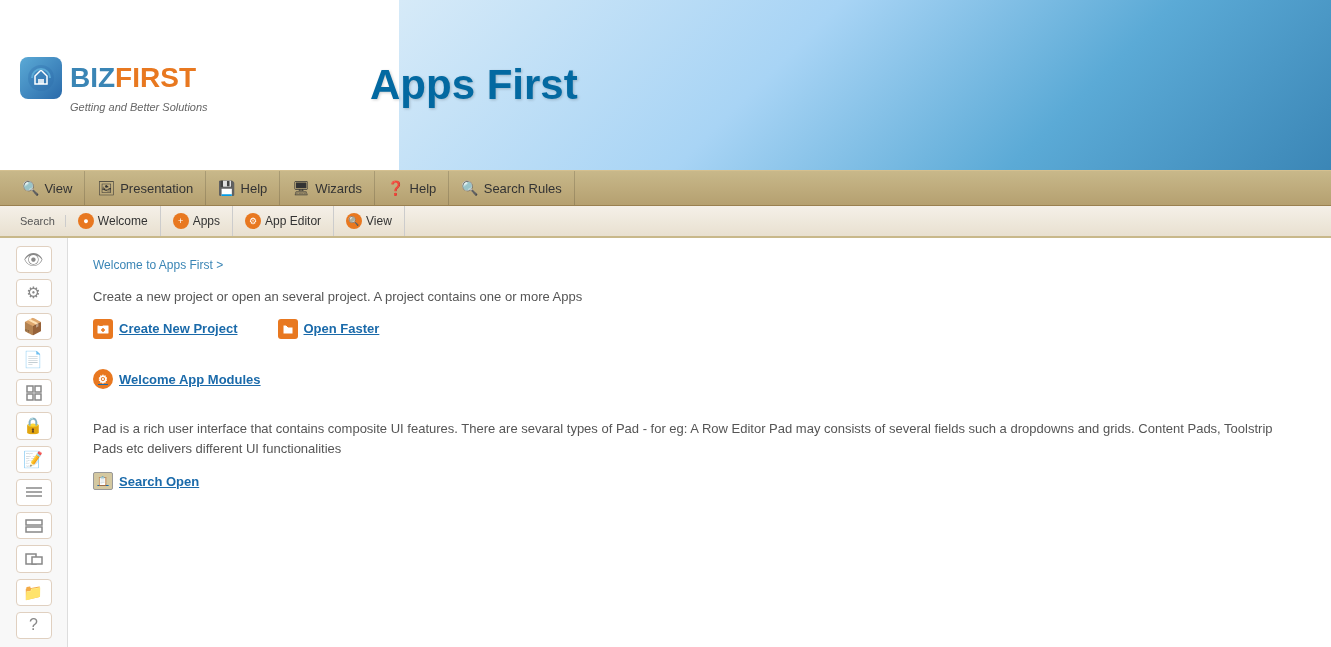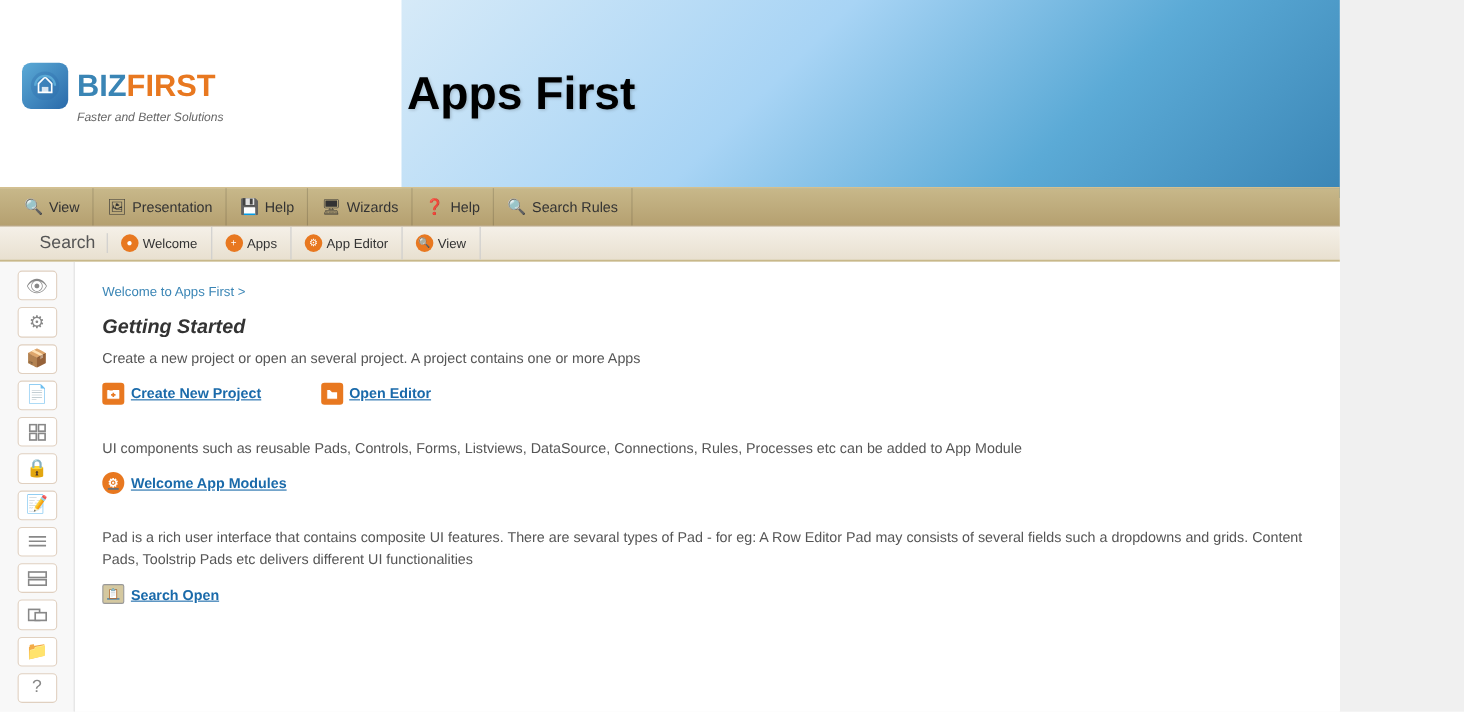--- a/index.html
+++ b/index.html
@@ -9,21 +9,21 @@
       overflow: hidden;
       width: 1331px;
       height: 647px;
       position: relative;
     }
 
     
     .page-wrapper {
       position: absolute;
       top: 0; left: 0;
-      width: 1218px;
+      width: 1331px;
       height: 647px;
       background: #fff;
       transform-origin: top left;
     }
 
     
     .top-bg {
       position: absolute;
       top: 0; right: 0;
       width: 70%;
@@ -93,21 +93,21 @@
       flex: 1;
       display: flex;
       align-items: center;
       padding: 20px 30px;
       background: transparent;
     }
 
     .page-title {
       font-size: 42px;
       font-weight: bold;
-      color: #000000;
+      color: #0369a1;
       text-shadow: 1px 1px 3px rgba(0,0,0,0.2);
     }
 
     
     .top-nav {
       position: relative;
       z-index: 2;
       background: linear-gradient(to bottom, #c8b88a, #b5a070);
       display: flex;
       align-items: center;
@@ -148,23 +148,22 @@
 
     .search-area {
       display: flex;
       align-items: center;
       gap: 5px;
       padding: 0 10px;
       border-right: 1px solid #ccc;
     }
 
     .search-label {
-      font-size: 16px;
+      font-size: 11px;
       color: #555;
-      margin-left: 16px;
     }
 
     .sec-nav-item {
       display: flex;
       align-items: center;
       gap: 4px;
       padding: 3px 12px;
       font-size: 12px;
       color: #333;
       cursor: pointer;
@@ -272,21 +271,21 @@
       border-radius: 3px;
       display: flex;
       align-items: center;
       justify-content: center;
       color: white;
       font-size: 10px;
     }
 
     .action-row {
       display: flex;
-      gap: 54px;
+      gap: 40px;
       align-items: center;
       margin-bottom: 5px;
     }
 
     .content-section {
       margin-bottom: 18px;
     }
 
     .gear-icon {
       width: 20px;
@@ -328,21 +327,21 @@
             <circle cx="14" cy="14" r="13" fill="#2a6aaa" opacity="0.3"></circle>
             <path d="M8 20 L8 12 L14 6 L20 12 L20 20 Z" fill="none" stroke="white" stroke-width="1.5"></path>
             <rect x="11" y="15" width="6" height="5" fill="white" opacity="0.8"></rect>
             <path d="M5 14 A9 9 0 0 1 23 14" fill="none" stroke="#5baad6" stroke-width="2"></path>
           </svg>
         </div>
         <span class="logo-brand">
           <span class="logo-biz">BIZ</span><span class="logo-first">FIRST</span>
         </span>
       </div>
-      <div class="logo-tagline">Faster and Better Solutions</div>
+      <div class="logo-tagline">Getting and Better Solutions</div>
     </div>
 
     <div class="title-area">
       <h1 class="page-title">Apps First</h1>
     </div>
   </div>
 
   <div class="top-nav">
     <div class="top-nav-item">
       <span class="top-nav-icon">🔍</span>
@@ -431,48 +430,46 @@
       <div class="sidebar-icon">📁</div>
       <div class="sidebar-icon">?</div>
     </div>
 
     <div class="main-content">
       <div class="breadcrumb">
         <a>Welcome to Apps First &gt;</a>
       </div>
 
       <div class="content-section">
-        <div class="section-title">Getting Started</div>
         <div class="section-desc">Create a new project or open an several project. A project contains one or more Apps</div>
         <div class="action-row">
           <div class="action-link">
             <div class="action-link-icon">
               <svg width="14" height="14" viewBox="0 0 14 14">
                 <rect x="1" y="3" width="12" height="9" rx="1" fill="white" stroke="#e87820" stroke-width="1"></rect>
                 <rect x="3" y="1" width="4" height="3" rx="1" fill="#e87820"></rect>
                 <line x1="7" y1="6" x2="7" y2="10" stroke="#e87820" stroke-width="1.5"></line>
                 <line x1="5" y1="8" x2="9" y2="8" stroke="#e87820" stroke-width="1.5"></line>
               </svg>
             </div>
             <span>Create New Project</span>
           </div>
           <div class="action-link">
             <div class="action-link-icon">
               <svg width="14" height="14" viewBox="0 0 14 14">
                 <path d="M2 4 L2 12 L12 12 L12 5 L7 5 L5 3 L2 3 Z" fill="white" stroke="#e87820" stroke-width="1"></path>
               </svg>
             </div>
-            <span>Open Editor</span>
+            <span>Open Faster</span>
           </div>
         </div>
       </div>
 
 
       <div class="content-section">
-        <div class="section-desc">UI components such as reusable Pads, Controls, Forms, Listviews, DataSource, Connections, Rules, Processes etc can be added to App Module</div>
         <div class="action-link">
           <div class="gear-icon">⚙</div>
           <span>Welcome App Modules</span>
         </div>
       </div>
 
       <div class="content-section">
         <div class="section-desc">Pad is a rich user interface that contains composite UI features. There are sevaral types of Pad - for eg: A Row Editor Pad may consists of several fields such a dropdowns and grids. Content Pads, Toolstrip Pads etc delivers different UI functionalities</div>
         <div class="action-link">
           <div class="page-icon">📋</div>

